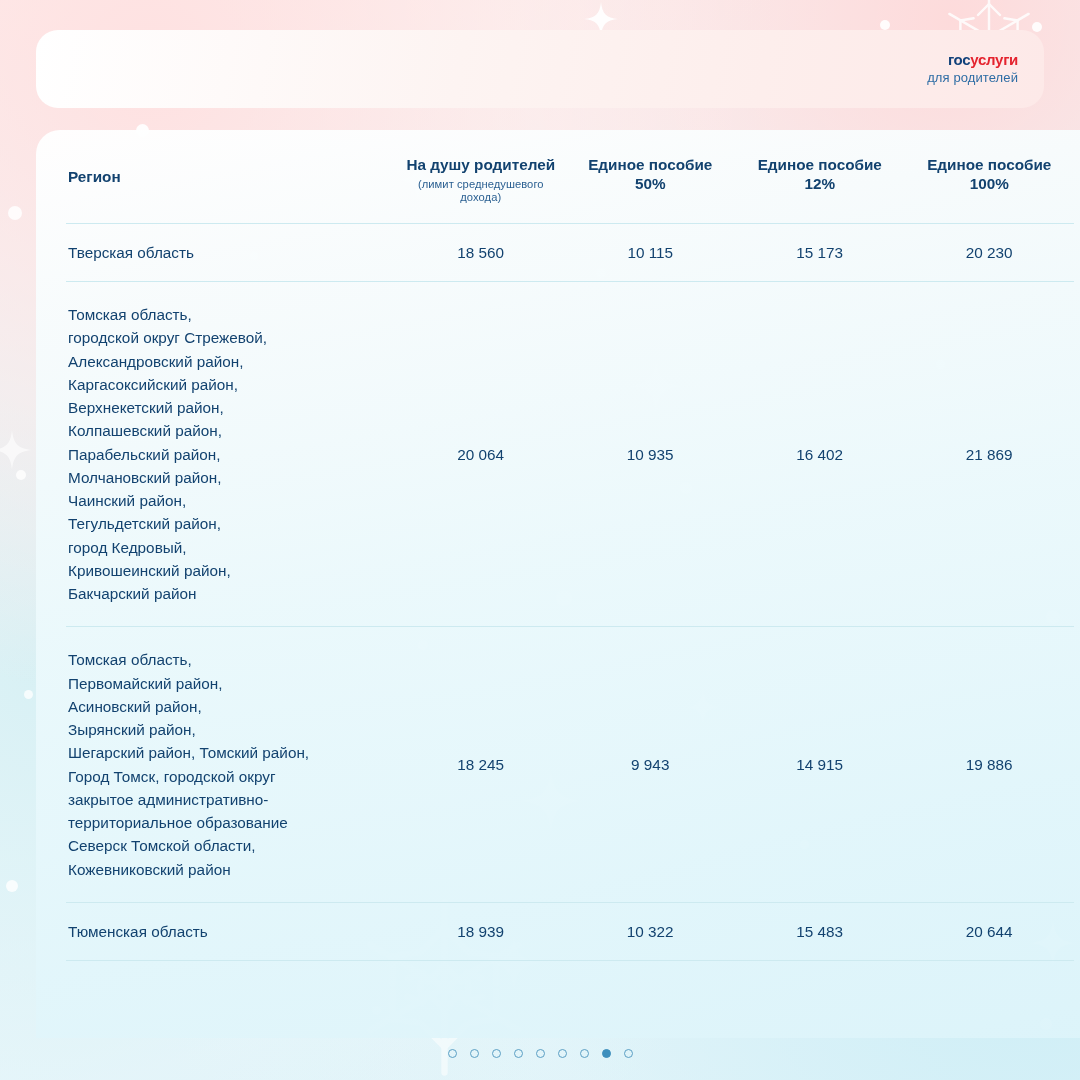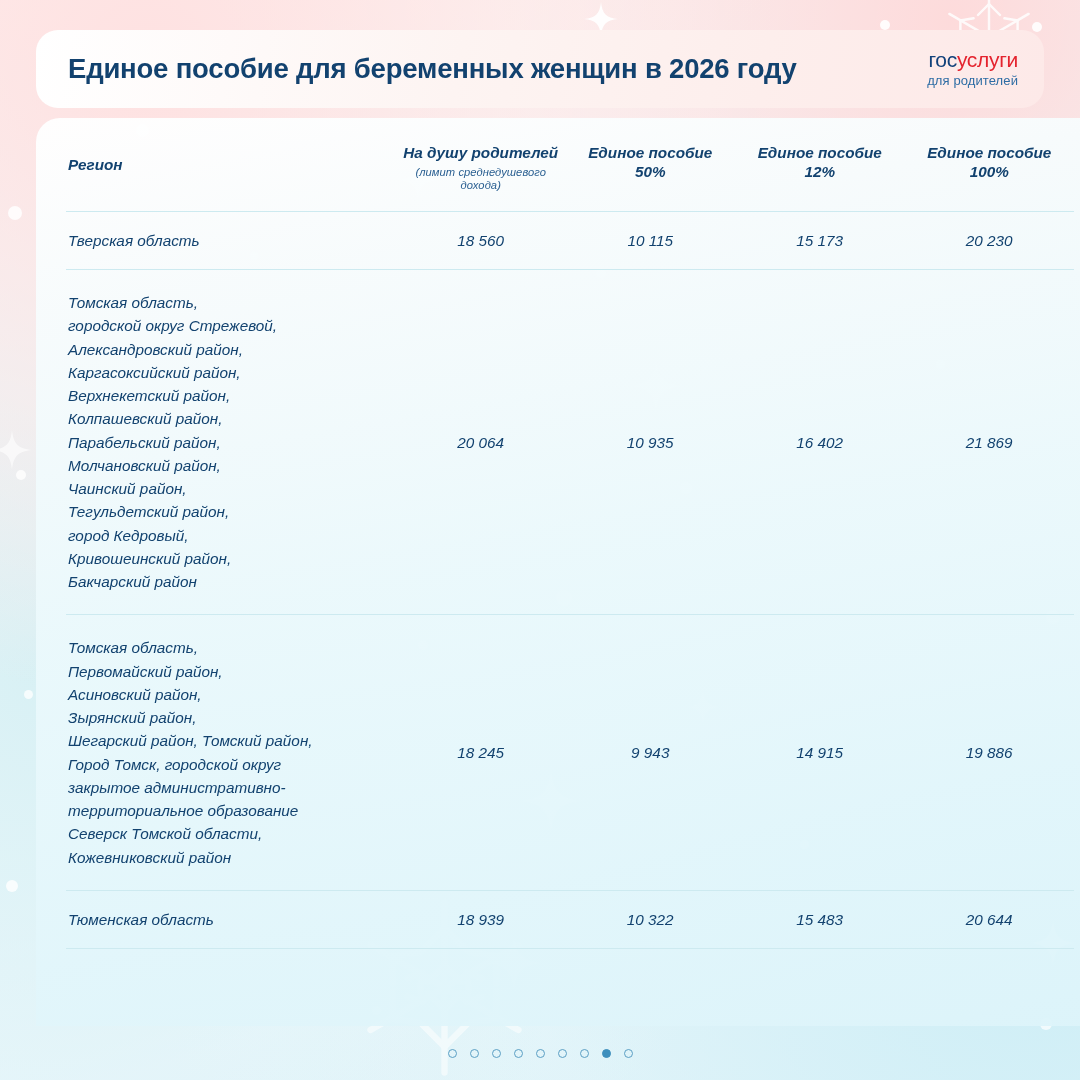--- a/index.html
+++ b/index.html
@@ -50,47 +50,46 @@
     line-height: 1.1;
     white-space: nowrap;
   }
   .brand {
     margin-left: auto;
     text-align: right;
     line-height: 1;
     padding-bottom: 2px;
   }
   .brand-top {
-    font-size: 21px;
-    font-weight: 400;
+    font-size: 15px;
+    font-weight: 700;
     letter-spacing: -0.3px;
   }
   .brand-gos { color: #11417a; }
   .brand-uslugi { color: #e4232e; }
   .brand-sub {
     font-size: 13px;
     color: #2d6ca4;
     margin-top: 4px;
     letter-spacing: 0.1px;
   }
 
   
   .table-card {
     position: absolute;
-    left: 36px; top: 118px;
+    left: 36px; top: 130px;
     width: 1044px; height: 908px;
     border-radius: 24px 0 0 0;
     background: linear-gradient(170deg,
         rgba(255,255,255,0.96) 0%,
         rgba(247,252,253,0.96) 18%,
         rgba(235,249,252,0.95) 48%,
         rgba(226,246,251,0.95) 78%,
         rgba(221,244,250,0.95) 100%);
     overflow: hidden;
-    font-style: italic;
   }
 
   .tbl {
     position: relative;
     width: 1008px;
     margin-left: 30px;
     border-collapse: collapse;
     table-layout: fixed;
     z-index: 2;
   }
@@ -281,21 +280,20 @@
   <div class="dot" style="left:1046px;top:610px; width:14px; height:14px; opacity:.75;"></div>
   <div class="dot" style="left:800px; top:840px; width:9px;  height:9px;  opacity:.75;"></div>
   <div class="dot" style="left:1040px;top:1018px;width:12px; height:12px; opacity:.7;"></div>
   <div class="dot" style="left:372px; top:1006px;width:9px;  height:9px;  opacity:.7;"></div>
   <div class="dot" style="left:136px; top:124px; width:13px; height:13px; opacity:.9;"></div>
   <div class="dot" style="left:596px; top:268px; width:10px; height:10px; opacity:.8;"></div>
 </div>
 
 <div class="header-card">
   <div class="header-inner">
-    <h1 class="page-title">Единое пособие для беременных женщин в 2026 году</h1>
     <div class="brand">
       <div class="brand-top">
         <span class="brand-gos">гос</span><span class="brand-uslugi">услуги</span>
       </div>
       <div class="brand-sub">для родителей</div>
     </div>
   </div>
 </div>
 
 <div class="table-card">

